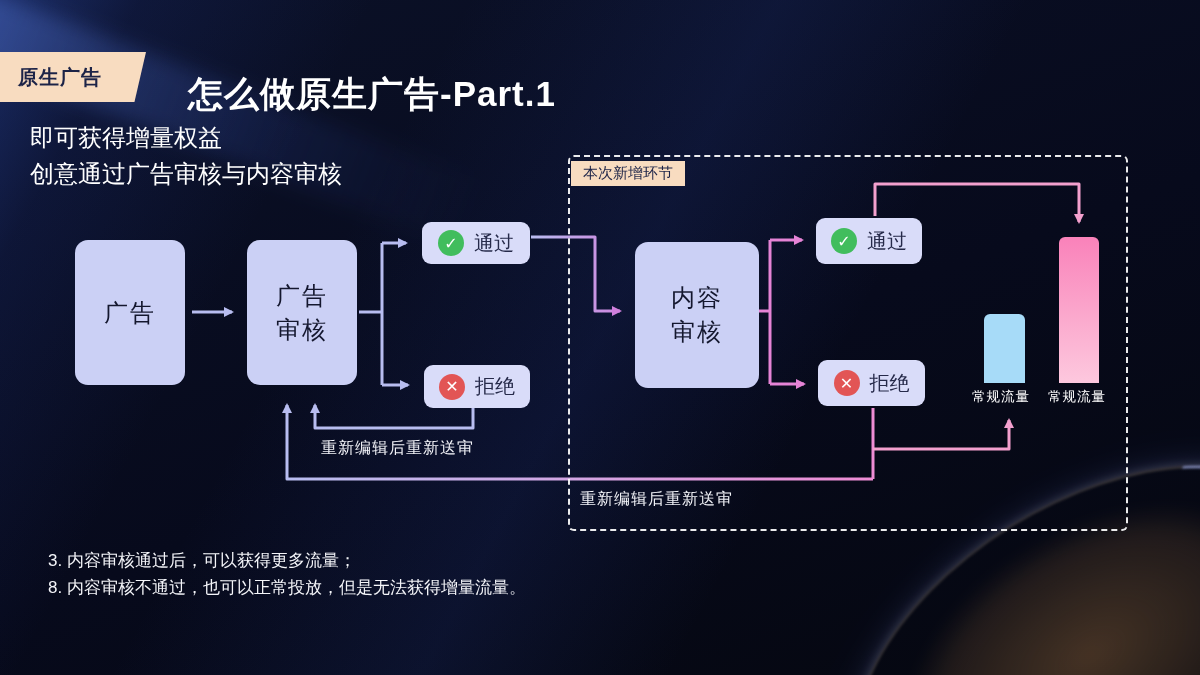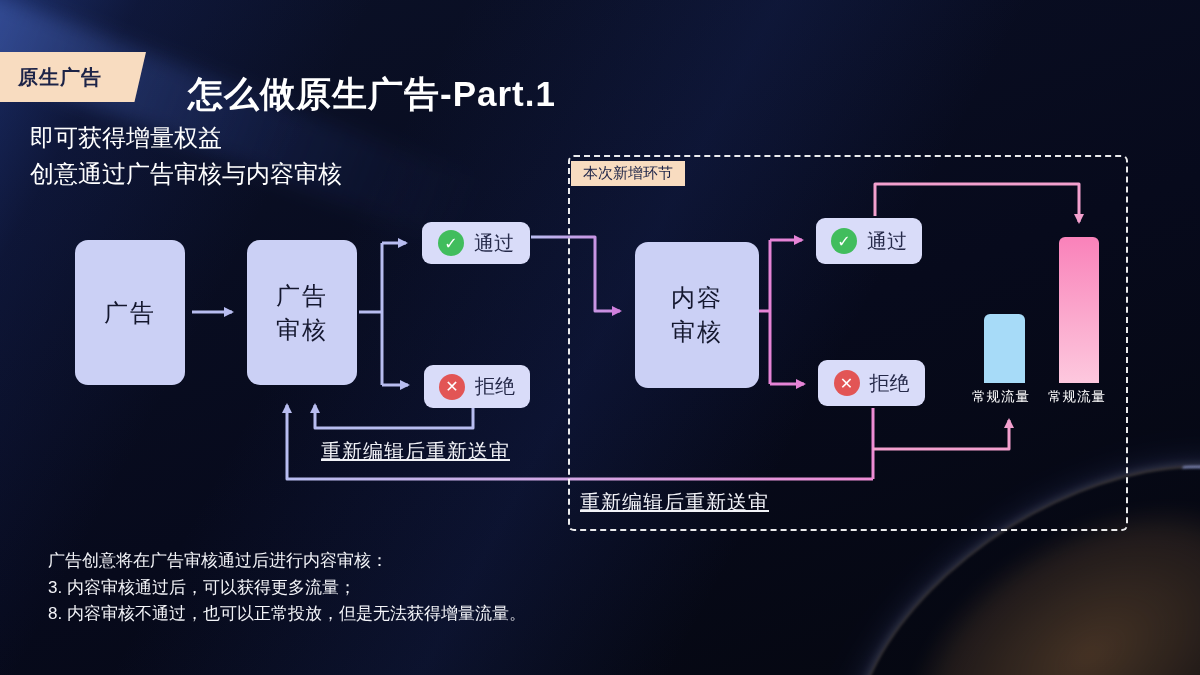--- a/index.html
+++ b/index.html
@@ -59,21 +59,21 @@
   .badge.b-rej1{left:424px;top:365px;width:106px;height:43px;}
   .badge.b-pass2{left:816px;top:218px;width:106px;height:46px;}
   .badge.b-rej2{left:818px;top:360px;width:107px;height:46px;}
 
   
   .newstep{position:absolute;left:568px;top:155px;width:556px;height:372px;
     border:2px dashed rgba(255,255,255,0.92);border-radius:6px;}
   .newstep-tag{position:absolute;left:571px;top:161px;height:25px;padding:0 12px;
     background:#f8dcc0;color:#1c2347;font-size:15px;display:flex;align-items:center;}
 
-  .resubmit{position:absolute;font-size:20px;letter-spacing:1px;color:#f2f3f8;text-decoration:underline;}
+  .resubmit{position:absolute;font-size:16px;letter-spacing:1px;color:#f2f3f8;}
   .resubmit.r1{left:321px;top:438px;}
   .resubmit.r2{left:580px;top:489px;}
 
   
   .bar{position:absolute;border-radius:6px 6px 0 0;}
   .bar.regular{left:984px;top:314px;width:41px;height:69px;background:#a7dbf8;}
   .bar.incremental{left:1059px;top:237px;width:40px;height:146px;
     background:linear-gradient(180deg,#fa82ba 0%,#fba9cd 55%,#fdc8de 100%);}
   .bar-label{position:absolute;top:388px;font-size:13.5px;letter-spacing:1px;white-space:nowrap;}
   .bar-label.regular{left:972px;}
@@ -184,17 +184,16 @@
 
   <div class="resubmit r1">重新编辑后重新送审</div>
   <div class="resubmit r2">重新编辑后重新送审</div>
 
   <div class="bar regular"></div>
   <div class="bar incremental"></div>
   <div class="bar-label regular">常规流量</div>
   <div class="bar-label incremental">常规流量</div>
 
   <div class="notes">
-    <div>广告创意将在广告审核通过后进行内容审核：</div>
     <div>3. 内容审核通过后，可以获得更多流量；</div>
     <div>8. 内容审核不通过，也可以正常投放，但是无法获得增量流量。</div>
   </div>
 </div>
 
 </body></html>

